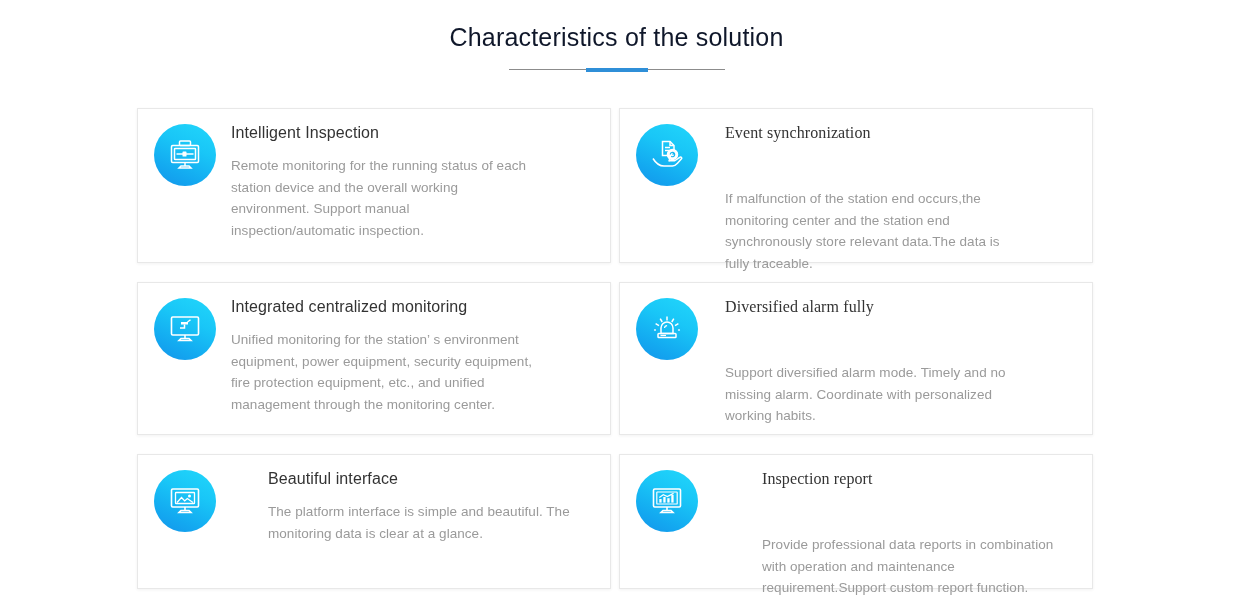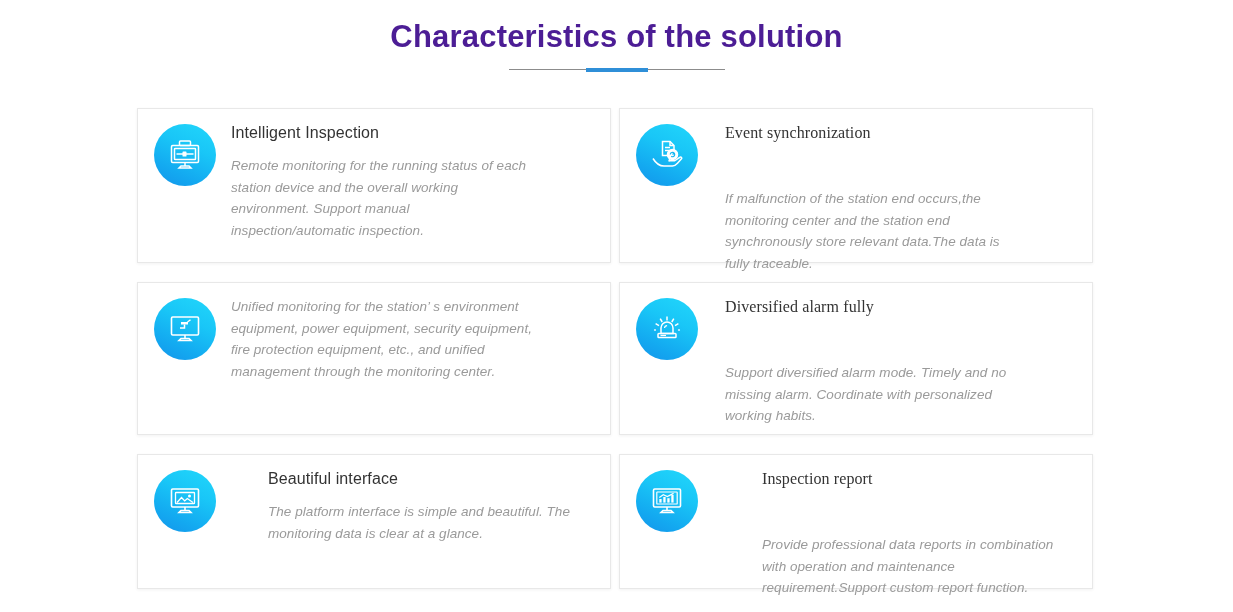--- a/index.html
+++ b/index.html
@@ -13,23 +13,23 @@
   .page { position: relative; width: 1233px; height: 612px; }
 
   
   .section-head {
     position: absolute;
     left: 0; top: 20px;
     width: 1233px;
     text-align: center;
   }
   .section-title {
-    font-size: 31px;
-    font-weight: 700;
-    color: #4c1d95;
+    font-size: 25px;
+    font-weight: 400;
+    color: #0f172a;
     letter-spacing: .2px;
     line-height: 34px;
   }
   .title-rule {
     position: relative;
     width: 216px;
     height: 8px;
     margin: 12px auto 0;
   }
   .title-rule .rule-line {
@@ -97,21 +97,20 @@
   }
   .card.right-col .card-title { margin-bottom: 12px; font-family: Liberation Serif, serif; }
 
   .card-desc {
     font-size: 13.5px;
     font-weight: 400;
     color: #9a9a9a;
     line-height: 21.5px;
     letter-spacing: .05px;
     max-width: 305px;
-    font-style: italic;
   }
   .card.right-col .card-desc { max-width: 302px; margin-top: 44px; }
 </style>
 </head>
 <body>
 
 <div class="page">
 
   <div class="section-head">
     <div class="section-title">Characteristics of the solution</div>
@@ -172,20 +171,21 @@
           <svg width="34" height="32" viewBox="0 0 34 32" fill="none" stroke="#ffffff" stroke-width="1.6">
             <rect x="3.5" y="4" width="27" height="18" rx="1.2"></rect>
             <path d="M13 9 h7 v2.5 h-7 z" fill="#ffffff" stroke="none"></path>
             <path d="M16.5 11.5 v3.5 h-4.5" stroke-width="1.5"></path>
             <path d="M19.5 9 l3 -2.2" stroke-width="1.4"></path>
             <line x1="17" y1="22" x2="17" y2="25.5"></line>
             <path d="M11 27.5 h12 l-2-2 h-8 z"></path>
           </svg>
         </div>
         <div class="card-body">
+          <div class="card-title">Integrated centralized monitoring</div>
           <div class="card-desc">Unified monitoring for the station’  s environment equipment, power equipment, security equipment, fire protection equipment, etc., and unified management through the monitoring center.</div>
         </div>
       </div>
 
       <div class="card h-r2 right-col">
         <div class="icon-wrap">
           <svg width="34" height="32" viewBox="0 0 34 32" fill="none" stroke="#ffffff" stroke-width="1.5">
             <path d="M11 20.5 v-5.5 a6 6 0 0 1 12 0 v5.5 z"></path>
             <path d="M14.5 15 a2.8 2.8 0 0 1 2.6 -2.4" stroke-width="1.2"></path>
             <rect x="8" y="20.5" width="18" height="4" rx=".8"></rect>

